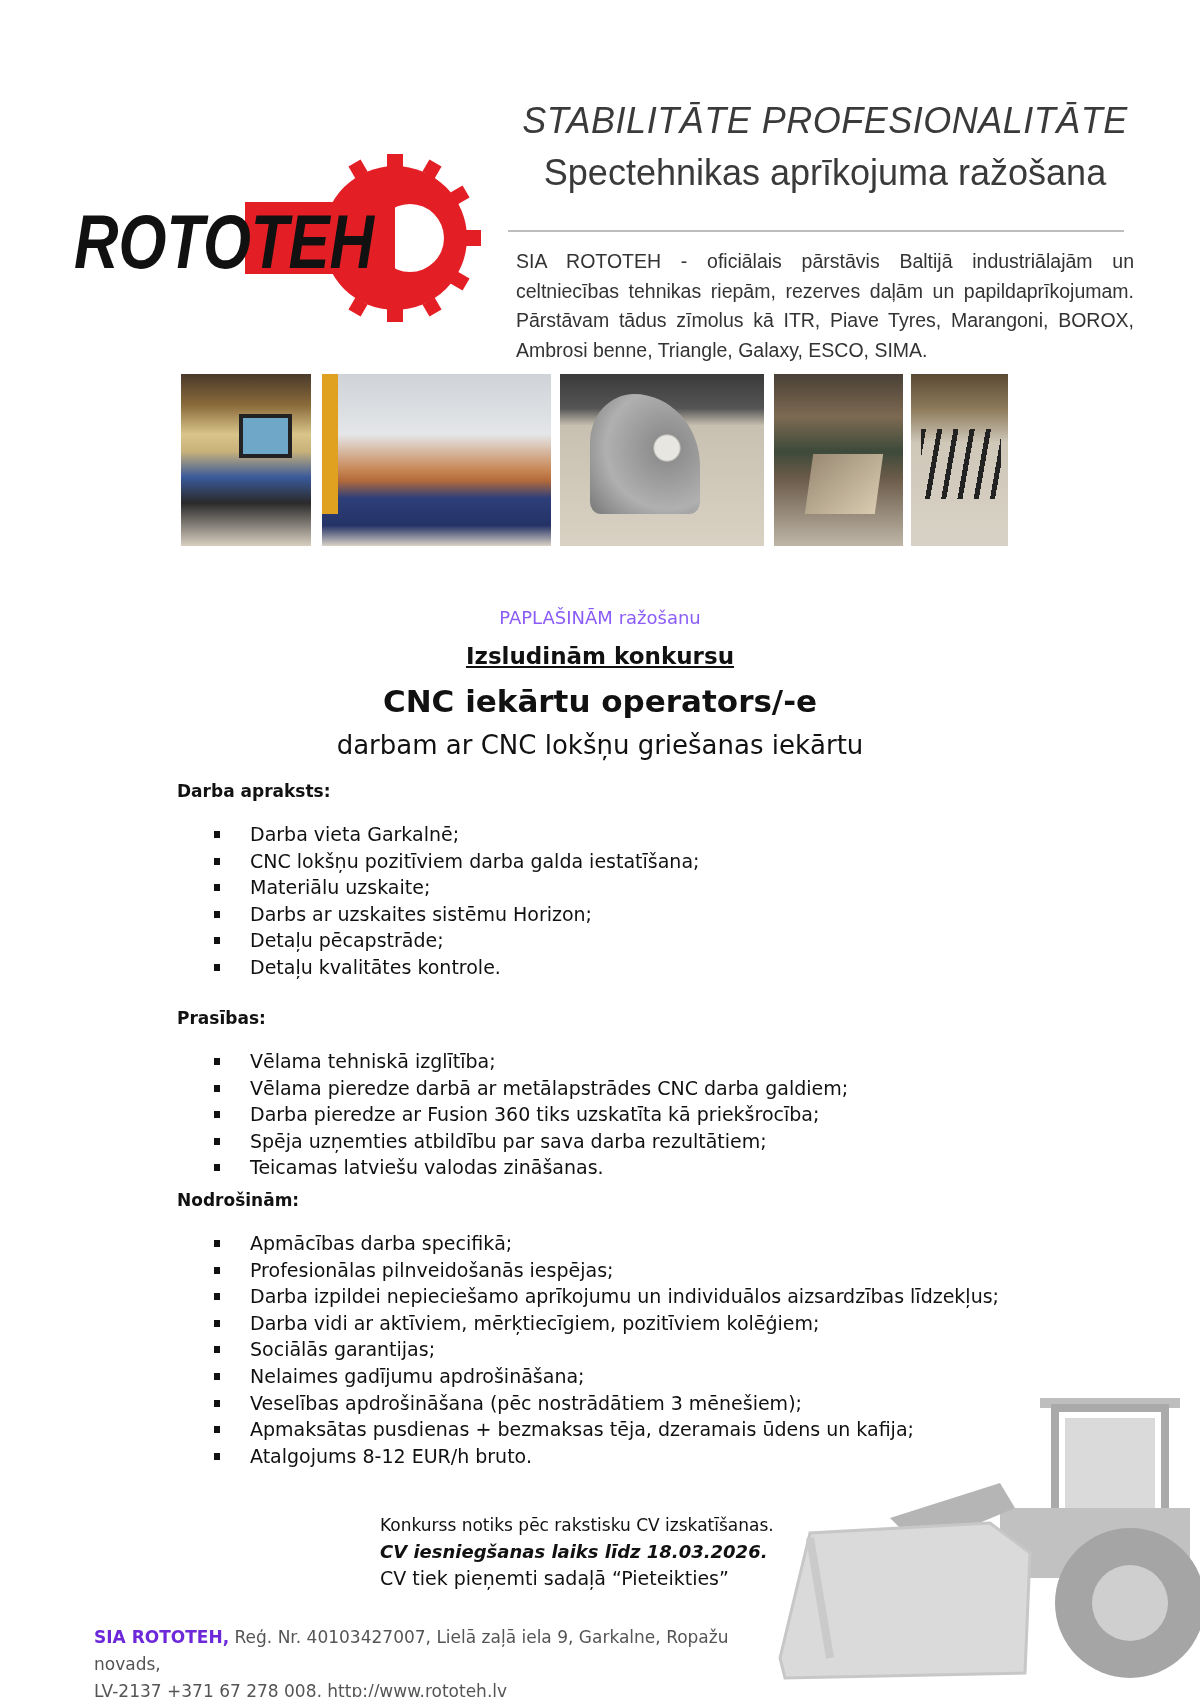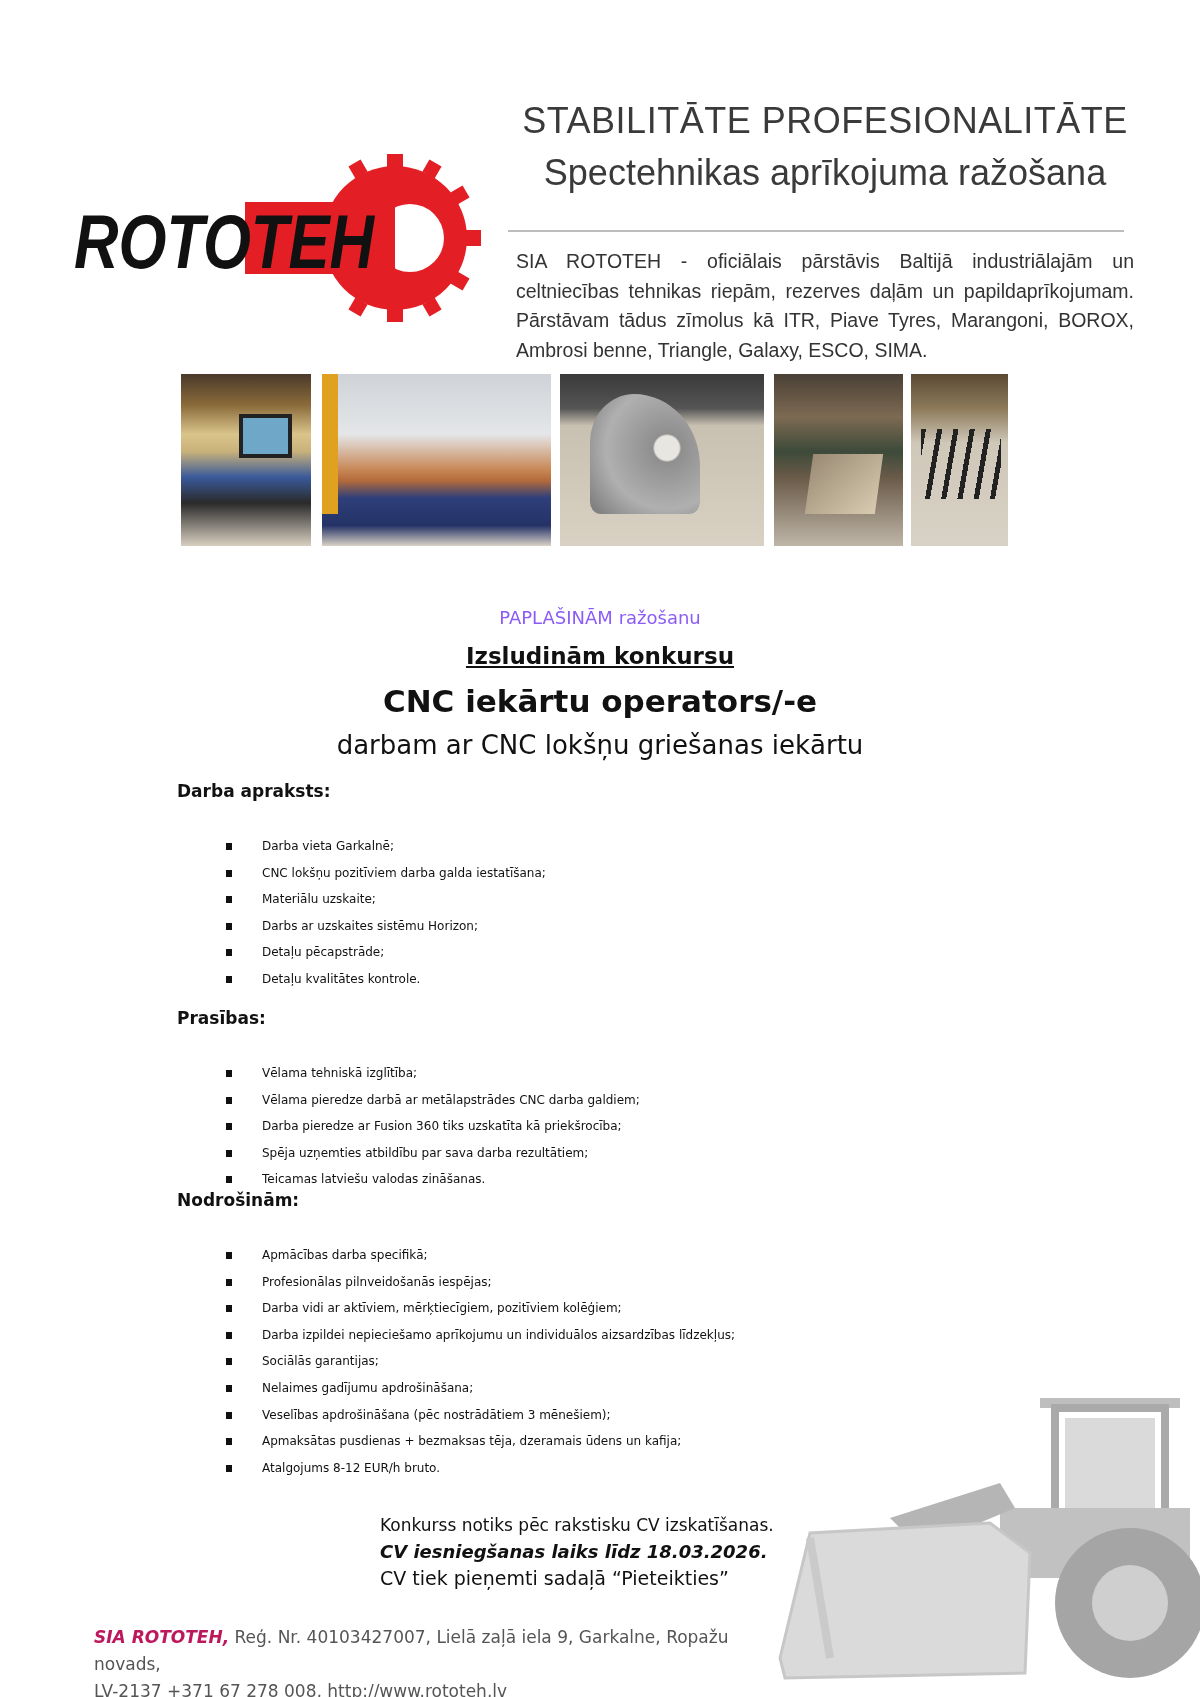--- a/index.html
+++ b/index.html
@@ -2,21 +2,21 @@
 <html><head>
 <meta charset="utf-8">
 <style>
   html, body { margin: 0; padding: 0; background: #ffffff; }
   body { width: 1200px; height: 1697px; position: relative; overflow: hidden;
          font-family: "Liberation Sans", "DejaVu Sans", sans-serif; color: #111; }
 
   
   .logo { position: absolute; left: 70px; top: 150px; width: 425px; height: 180px; }
   .tagline1 { position: absolute; left: 505px; top: 100px; width: 640px; text-align: center;
-              font-size: 36px; color: #3a3a3a; letter-spacing: 0.5px; }
+              font-size: 36px; color: #3a3a3a; letter-spacing: 0.5px; font-style: italic; }
   .tagline2 { position: absolute; left: 505px; top: 152px; width: 640px; text-align: center;
               font-size: 36px; color: #3a3a3a; }
   .header-rule { position: absolute; left: 508px; top: 230px; width: 616px; height: 0;
                  border-top: 2px solid #bdbdbd; }
   .intro { position: absolute; left: 516px; top: 247px; width: 618px; font-size: 19.5px;
            line-height: 29.5px; color: #333; text-align: justify; }
 
   
   .photos { position: absolute; left: 181px; top: 374px; height: 172px; }
   .photo { position: absolute; top: 0; height: 172px; overflow: hidden; }
@@ -44,36 +44,36 @@
   .center { position: absolute; left: 0; width: 1200px; text-align: center;
             font-family: "DejaVu Sans", "Liberation Sans", sans-serif; }
   .h-expand { top: 607px; font-size: 18px; color: #8b5cf6; text-align: center; }
   .h-announce { top: 643px; font-size: 23px; font-weight: bold; text-decoration: underline; }
   .h-title { top: 683px; font-size: 31px; font-weight: bold; }
   .h-sub { top: 730px; font-size: 26px; }
 
   
   .section-label { position: absolute; left: 177px; font-size: 17px; font-weight: bold;
                    font-family: "DejaVu Sans", "Liberation Sans", sans-serif; }
-  .list { position: absolute; left: 214px; margin: 12px; padding: 0; list-style: none;
-          font-family: "DejaVu Sans", "Liberation Sans", sans-serif; font-size: 12px; }
+  .list { position: absolute; left: 214px; margin: 0; padding: 0; list-style: none;
+          font-family: "DejaVu Sans", "Liberation Sans", sans-serif; font-size: 19px; }
   .list li { position: relative; height: 26.6px; line-height: 26.6px; padding-left: 36px; }
   .list li::before { content: ""; position: absolute; left: 0; top: 10px; width: 6px; height: 7px; background: #111; }
 
   .loader { position: absolute; left: 770px; top: 1388px; width: 430px; height: 300px; opacity: 0.55; }
 
   .closing { position: absolute; left: 380px; width: 440px; text-align: left;
              font-family: "DejaVu Sans", "Liberation Sans", sans-serif; }
   .c1 { top: 1515px; font-size: 17px; }
   .c2 { top: 1541px; font-size: 18px; font-weight: bold; font-style: italic; }
   .c3 { top: 1567px; font-size: 19px; }
 
   .footer { position: absolute; left: 94px; top: 1624px; width: 700px; font-size: 17px;
             line-height: 27px; color: #555; font-family: "DejaVu Sans", "Liberation Sans", sans-serif; }
-  .footer b { color: #be185d; font-style: italic; }
+  .footer b { color: #6d28d9; }
 </style>
 </head>
 <body>
 
 <svg class="logo" viewBox="0 0 425 180">
   <g>
     <circle cx="325" cy="88" r="72" fill="#e31e24"></circle>
     <g fill="#e31e24">
       <rect x="317" y="4" width="16" height="14"></rect>
       <rect x="317" y="158" width="16" height="14"></rect>
@@ -125,22 +125,22 @@
   <li>Vēlama pieredze darbā ar metālapstrādes CNC darba galdiem;</li>
   <li>Darba pieredze ar Fusion 360 tiks uzskatīta kā priekšrocība;</li>
   <li>Spēja uzņemties atbildību par sava darba rezultātiem;</li>
   <li>Teicamas latviešu valodas zināšanas.</li>
 </ul>
 
 <div class="section-label" style="top:1190px">Nodrošinām:</div>
 <ul class="list" style="top:1230px">
   <li>Apmācības darba specifikā;</li>
   <li>Profesionālas pilnveidošanās iespējas;</li>
+  <li>Darba izpildei nepieciešamo aprīkojumu un individuālos aizsardzības līdzekļus;</li>
   <li>Darba vidi ar aktīviem, mērķtiecīgiem, pozitīviem kolēģiem;</li>
-  <li>Darba izpildei nepieciešamo aprīkojumu un individuālos aizsardzības līdzekļus;</li>
   <li>Sociālās garantijas;</li>
   <li>Nelaimes gadījumu apdrošināšana;</li>
   <li>Veselības apdrošināšana (pēc nostrādātiem 3 mēnešiem);</li>
   <li>Apmaksātas pusdienas + bezmaksas tēja, dzeramais ūdens un kafija;</li>
   <li>Atalgojums 8-12 EUR/h bruto.</li>
 </ul>
 
 <svg class="loader" viewBox="0 0 430 300">
   <rect x="270" y="10" width="140" height="10" fill="#8a8a8a"></rect>
   <rect x="285" y="20" width="110" height="120" fill="none" stroke="#666" stroke-width="8"></rect>

